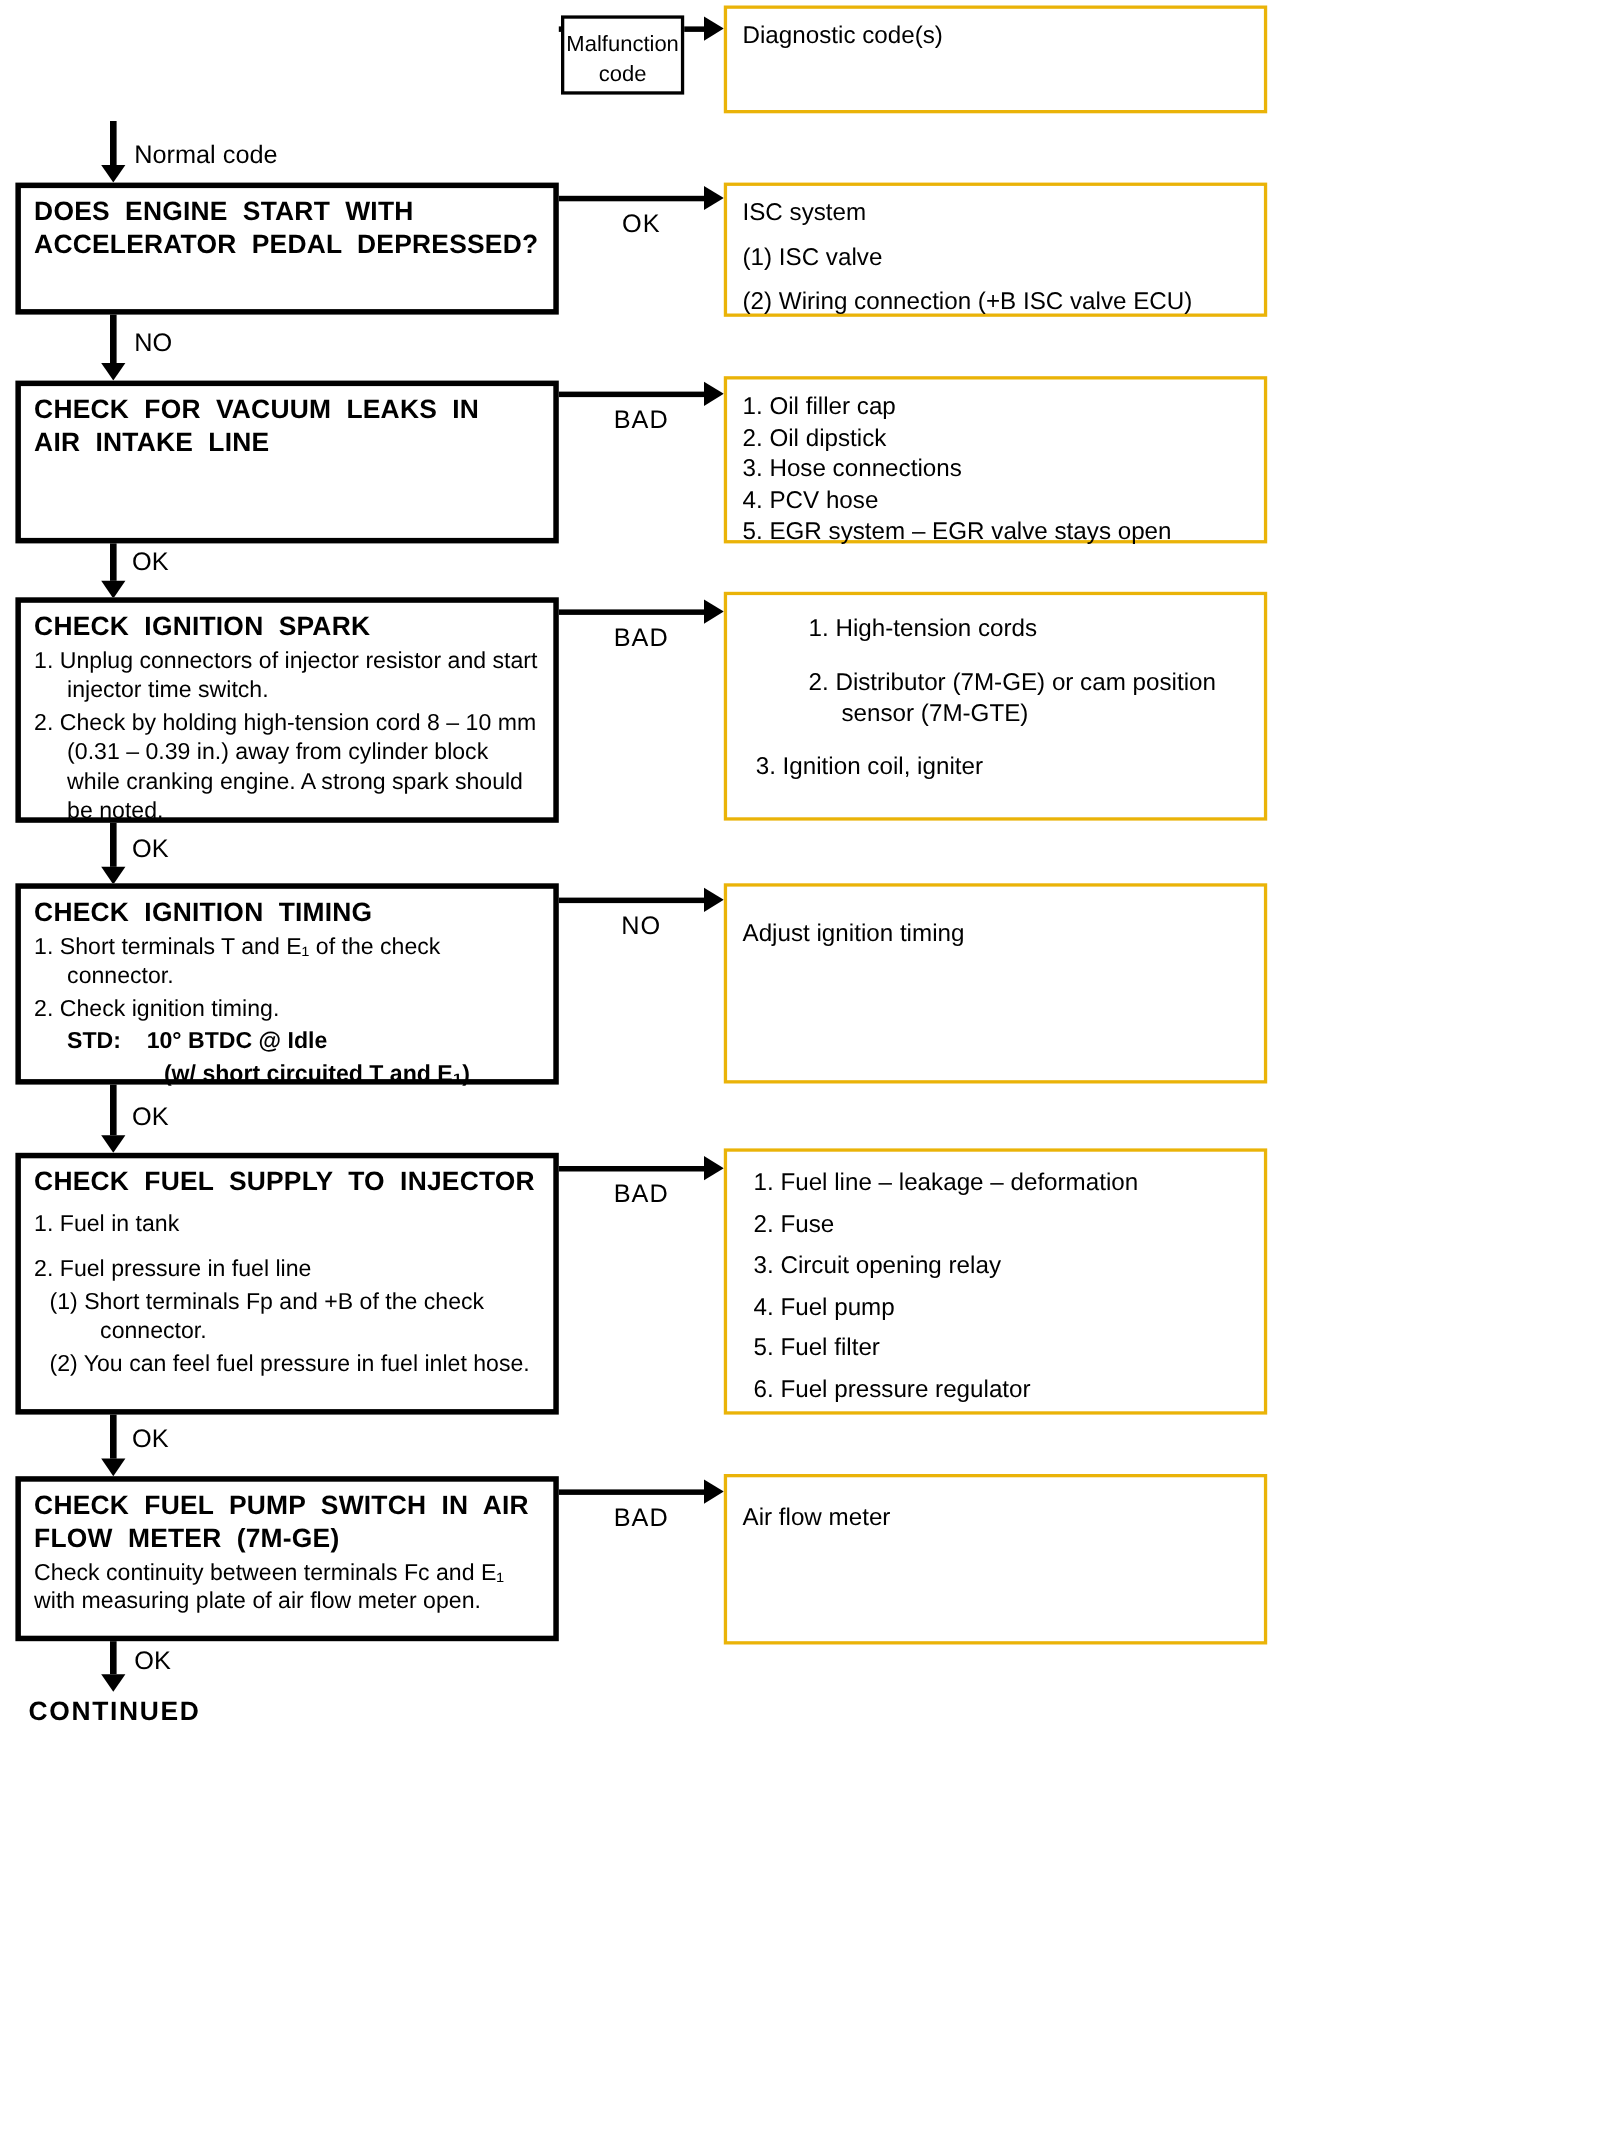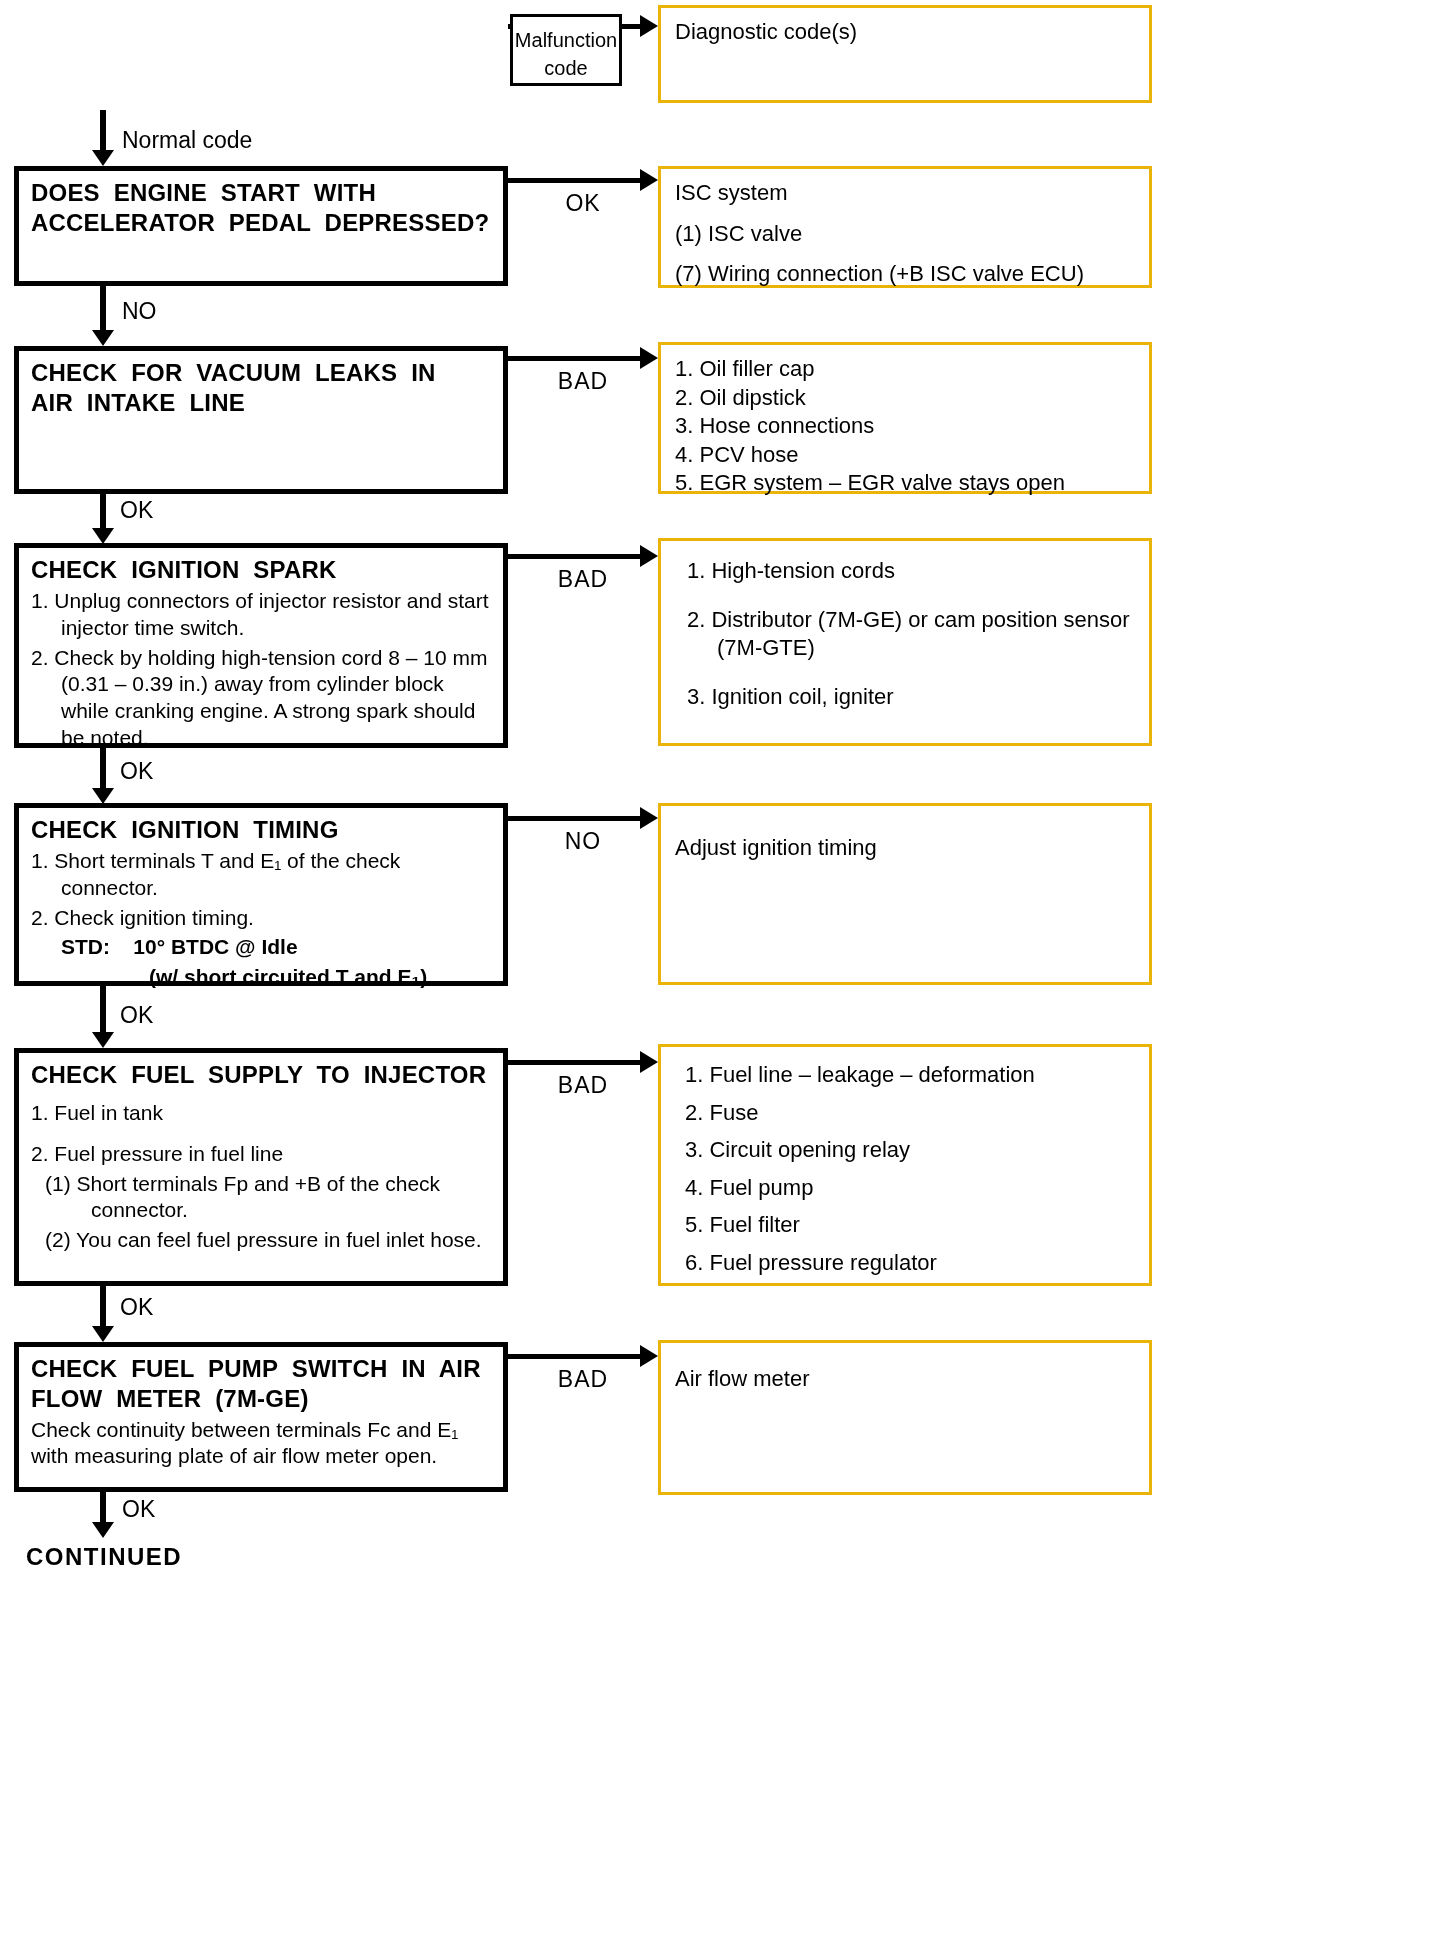--- a/index.html
+++ b/index.html
@@ -14,21 +14,21 @@
   .title { font-weight:700; font-size:24px; line-height:1.24; letter-spacing:0.2px;
            word-spacing:7px; white-space:pre-line; }
   .bline { font-size:21px; line-height:1.28; margin-top:3px; }
   .hang  { padding-left:30px; text-indent:-30px; }
   .subhang { margin-left:14px; padding-left:46px; text-indent:-46px; }
   .bold  { font-weight:700; }
   .prewrap { white-space:pre-wrap; }
 
   .rline  {}
   .mt12   { margin-top:12px; }
-  .rgap   { margin-bottom:20px; }
+  .rgap   { margin-bottom:20px;margin-left:48px; }
   .rgaps  { margin-bottom:9px; }
 
   .hshaft { position:absolute; height:5px; background:#000; }
   .harrow { position:absolute; width:0; height:0; border-top:11px solid transparent;
             border-bottom:11px solid transparent; border-left:18px solid #000; }
   .vshaft { position:absolute; width:6px; background:#000; }
   .varrow { position:absolute; width:0; height:0; border-left:11px solid transparent;
             border-right:11px solid transparent; border-top:16px solid #000; }
 
   .clabel { position:absolute; width:150px; text-align:center; font-size:23px; letter-spacing:1px; }
@@ -55,21 +55,21 @@
   <div class="hshaft" style="left:508px;top:178px;width:132px"></div>
   <div class="harrow" style="left:640px;top:169px"></div>
   <div class="clabel" style="left:508px;top:190px">OK</div>
   <div class="lbox" style="top:166px;height:120px">
     <div class="title">DOES ENGINE START WITH
 ACCELERATOR PEDAL DEPRESSED?</div>
   </div>
   <div class="rbox" style="top:166px;height:122px">
     <div class="rline">ISC system</div>
     <div class="rline mt12">(1) ISC valve</div>
-    <div class="rline mt12">(7) Wiring connection (+B ISC valve ECU)</div>
+    <div class="rline mt12">(2) Wiring connection (+B ISC valve ECU)</div>
   </div>
   <div class="vshaft" style="left:100px;top:286px;height:44px"></div>
   <div class="varrow" style="left:92px;top:330px"></div>
   <div class="dlabel" style="left:122px;top:298px">NO</div>
 
   <div class="hshaft" style="left:508px;top:356px;width:132px"></div>
   <div class="harrow" style="left:640px;top:347px"></div>
   <div class="clabel" style="left:508px;top:368px">BAD</div>
   <div class="lbox" style="top:346px;height:148px">
     <div class="title">CHECK FOR VACUUM LEAKS IN

